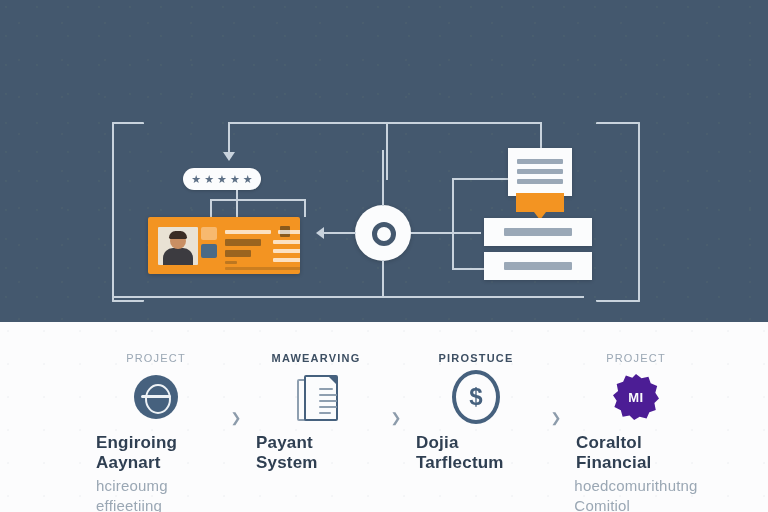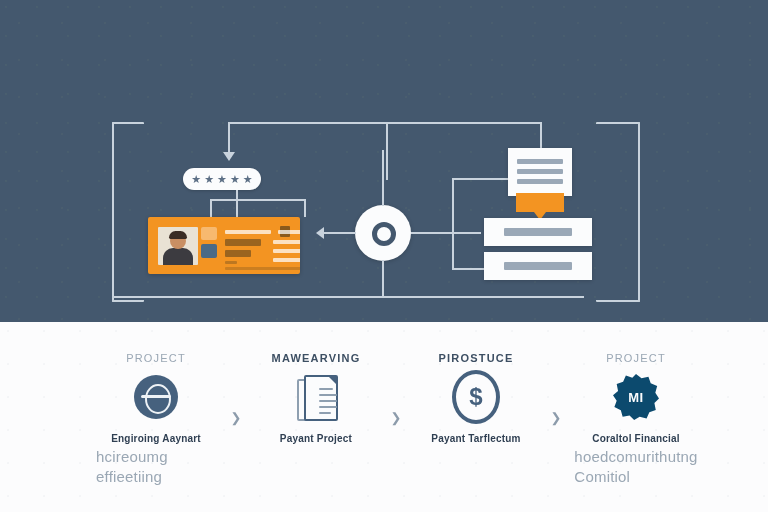--- a/index.html
+++ b/index.html
@@ -173,21 +173,21 @@
   .step .kicker{
     font-size:11px;letter-spacing:1.2px;color:#9aa7b4;margin-bottom:9px;
     font-weight:400;
   }
   .step.strong .kicker{color:#3d4f63;font-weight:700;}
   .step .icon{
     width:48px;height:48px;margin-bottom:12px;position:relative;
     display:flex;align-items:center;justify-content:center;
   }
   .step .title{
-    font-size:10px;font-weight:700;color:#2f3f52;margin-bottom:3px;
+    font-size:17px;font-weight:700;color:#2f3f52;margin-bottom:3px;
     letter-spacing:.2px;
   }
   .step .sub{
     font-size:15px;color:#9aa7b4;line-height:1.35;letter-spacing:.2px;
   }
   .sep{
     width:14px;flex:0 0 14px;display:flex;align-items:center;justify-content:center;
     padding-top:58px;color:#8c9bab;font-size:13px;
   }
 
@@ -220,21 +220,21 @@
     border-left:9px solid transparent;border-top:9px solid #46617e;
     transform:rotate(0deg);
   }
   .ic-doc .tl{position:absolute;left:13px;background:#8e9fb0;height:2px;border-radius:1px;}
   .ic-coin{
     width:46px;height:46px;border-radius:50%;border:4px solid #46617e;
     display:flex;align-items:center;justify-content:center;
     color:#46617e;font-size:24px;font-weight:700;line-height:1;
   }
   .ic-badge{
-    width:46px;height:46px;background:#0c4a6e;
+    width:46px;height:46px;background:#4c1d95;
     display:flex;align-items:center;justify-content:center;
     color:#fbfcfd;font-size:13px;font-weight:700;letter-spacing:.5px;
     clip-path:polygon(50% 0%,62% 9%,77% 6%,82% 20%,96% 26%,92% 41%,100% 53%,
       90% 63%,93% 78%,79% 83%,73% 97%,58% 93%,46% 100%,36% 90%,21% 93%,
       17% 79%,3% 72%,8% 58%,0% 46%,11% 37%,8% 22%,22% 17%,28% 3%,42% 8%);
   }
 </style>
 </head>
 <body>
 
@@ -336,31 +336,31 @@
             <div class="back"></div>
             <div class="front">
               <div class="tl" style="top:11px;width:14px;"></div>
               <div class="tl" style="top:17px;width:18px;"></div>
               <div class="tl" style="top:23px;width:18px;"></div>
               <div class="tl" style="top:29px;width:18px;"></div>
               <div class="tl" style="top:35px;width:12px;"></div>
             </div>
           </div>
         </div>
-        <div class="title">Payant Project</div>
+        <div class="title">Payant System</div>
       </div>
 
       <div class="sep">❯</div>
 
       <div class="step strong">
         <div class="kicker">PIROSTUCE</div>
         <div class="icon">
           <div class="ic-coin">$</div>
         </div>
-        <div class="title">Payant Tarflectum</div>
+        <div class="title">Dojia Tarflectum</div>
       </div>
 
       <div class="sep">❯</div>
 
       <div class="step">
         <div class="kicker">PROJECT</div>
         <div class="icon">
           <div class="ic-badge">MI</div>
         </div>
         <div class="title">Coraltol Financial</div>

